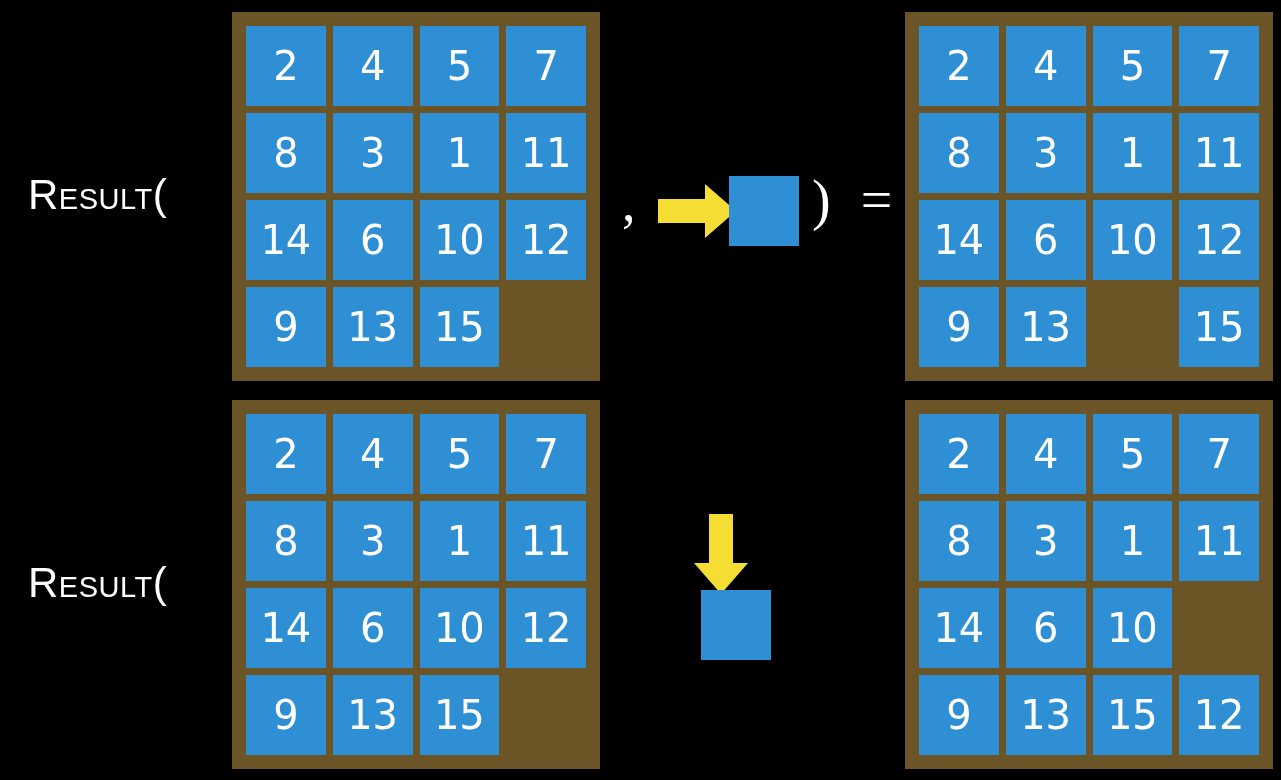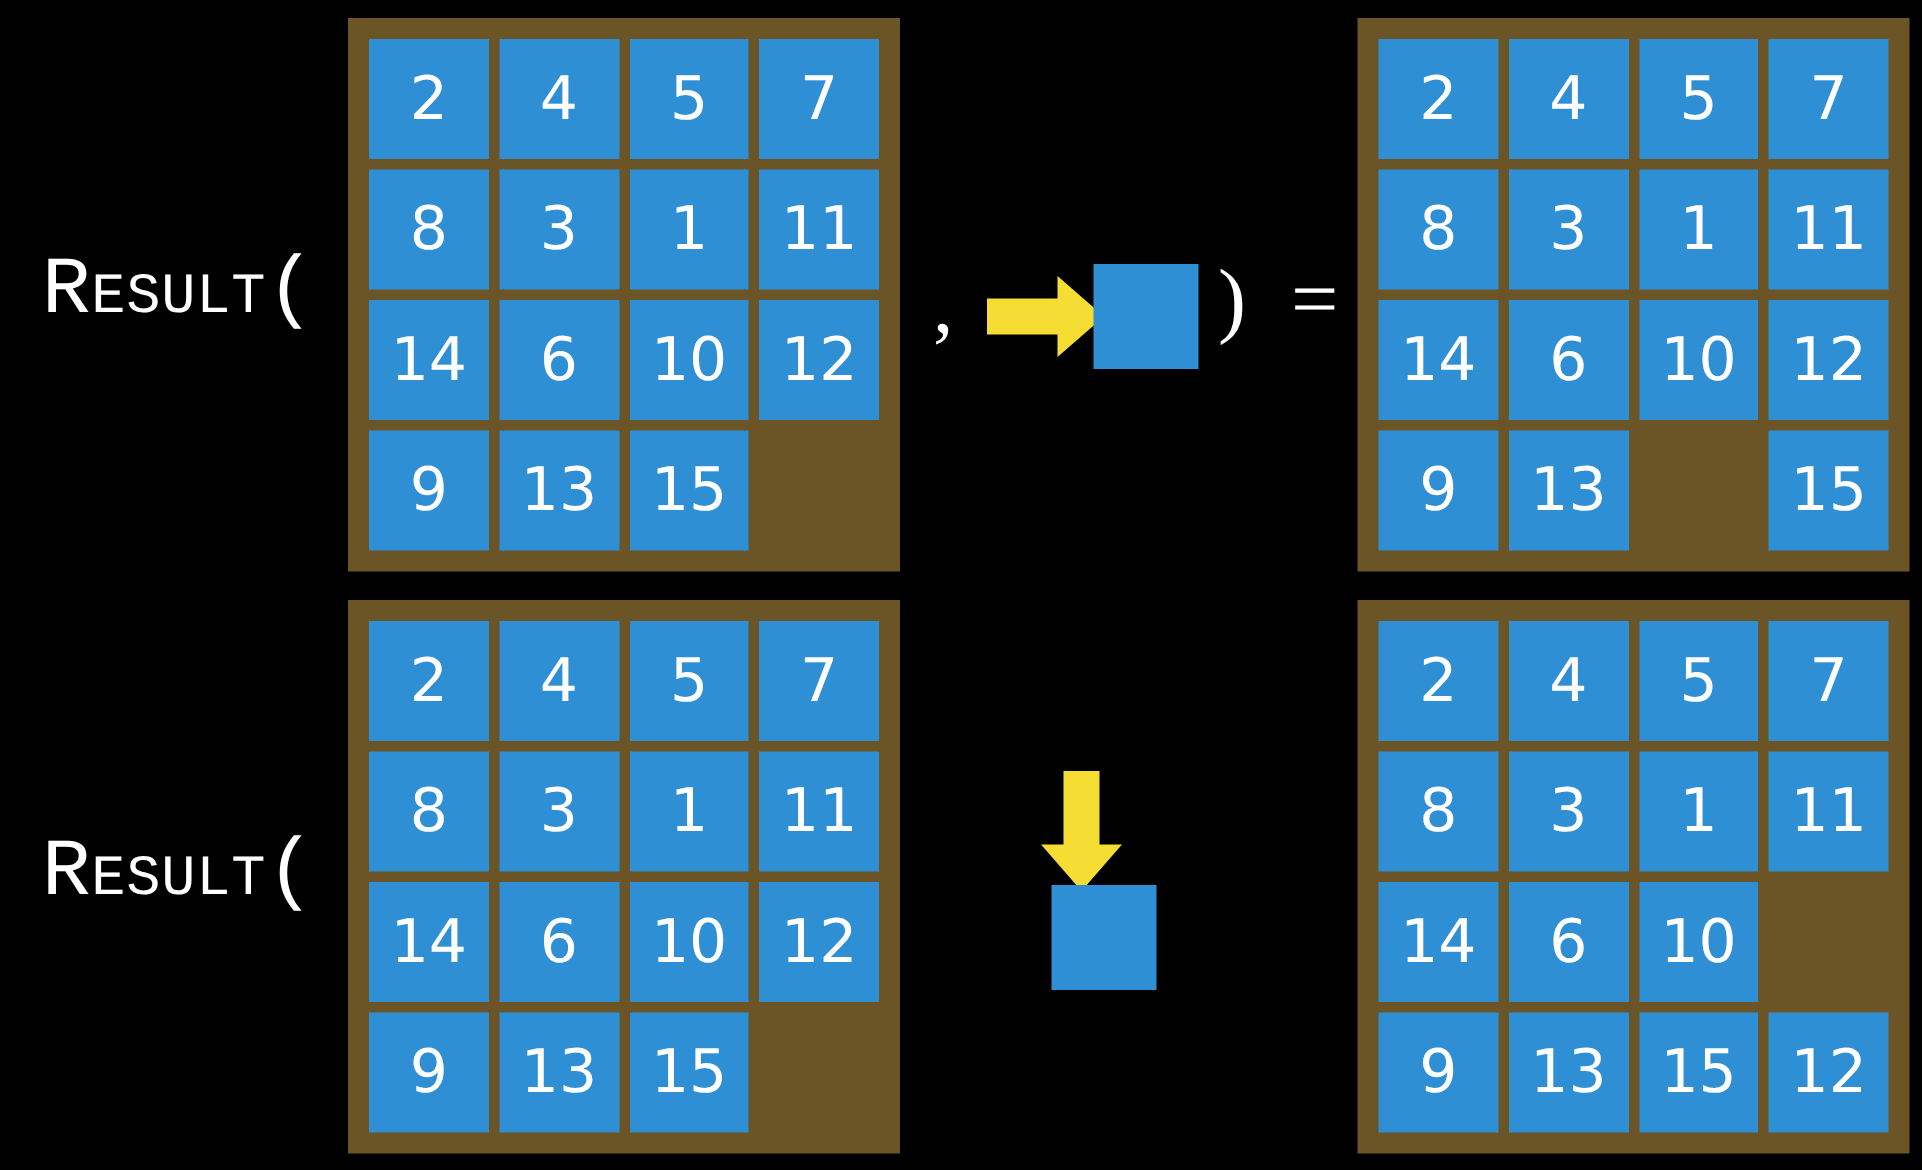--- a/index.html
+++ b/index.html
@@ -33,22 +33,22 @@
   .eq-row.row-1 { top: 0; }
   .eq-row.row-2 { top: 388px; }
 
   
   .result-label {
     position: absolute;
     left: 28px;
     top: 50%;
     transform: translateY(-50%);
     color: #ffffff;
-    font-family: Liberation Mono, monospace;
-    font-size: 54px;
+    font-family: Liberation Sans, sans-serif;
+    font-size: 42px;
     line-height: 1;
     font-variant: small-caps;
     letter-spacing: 0.5px;
     white-space: nowrap;
     text-align: right;
   }
 
   
   .board {
     position: absolute;

